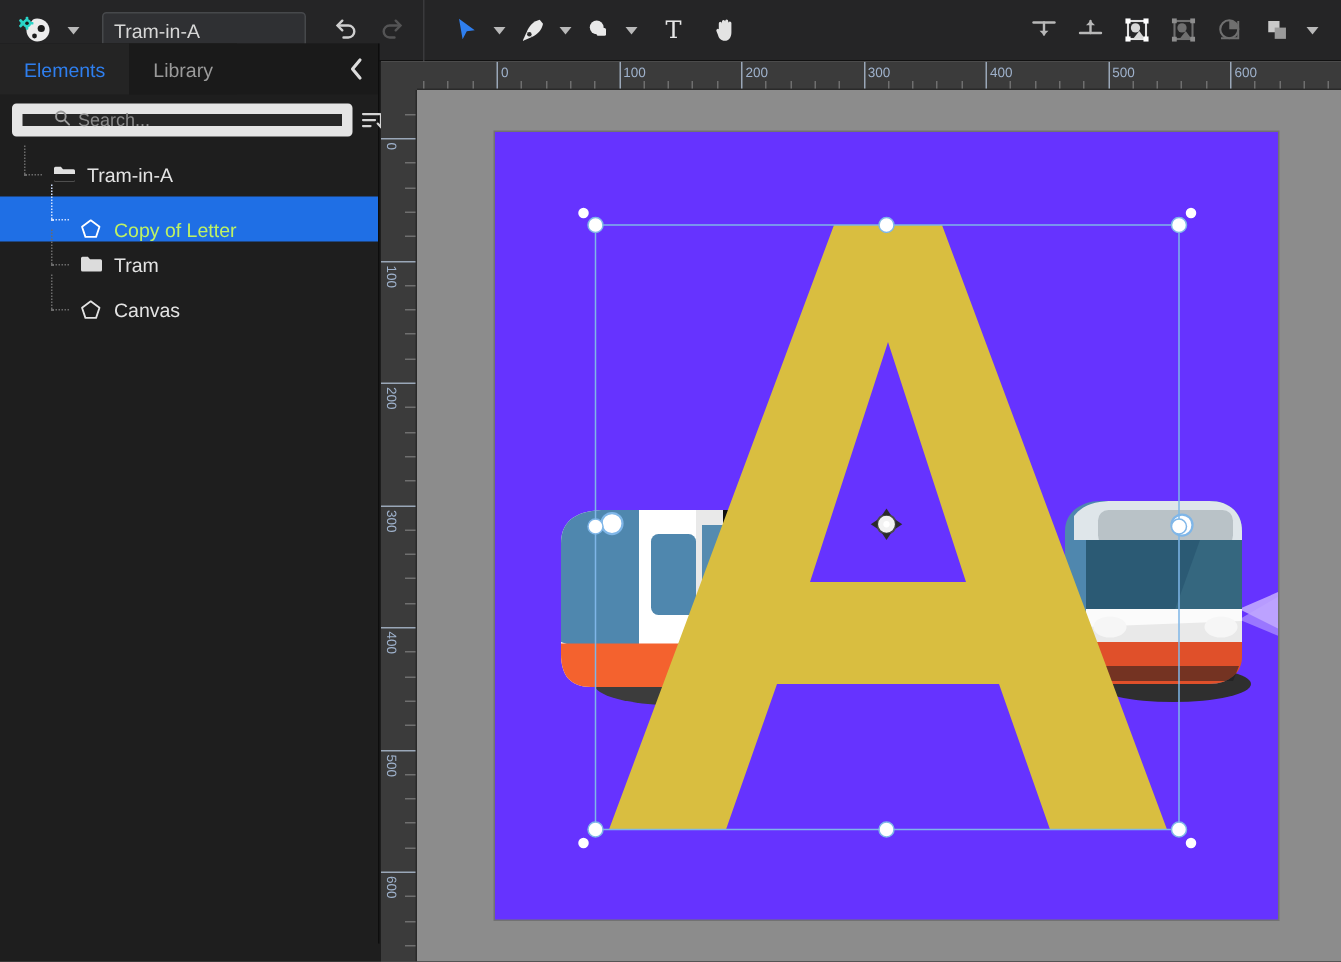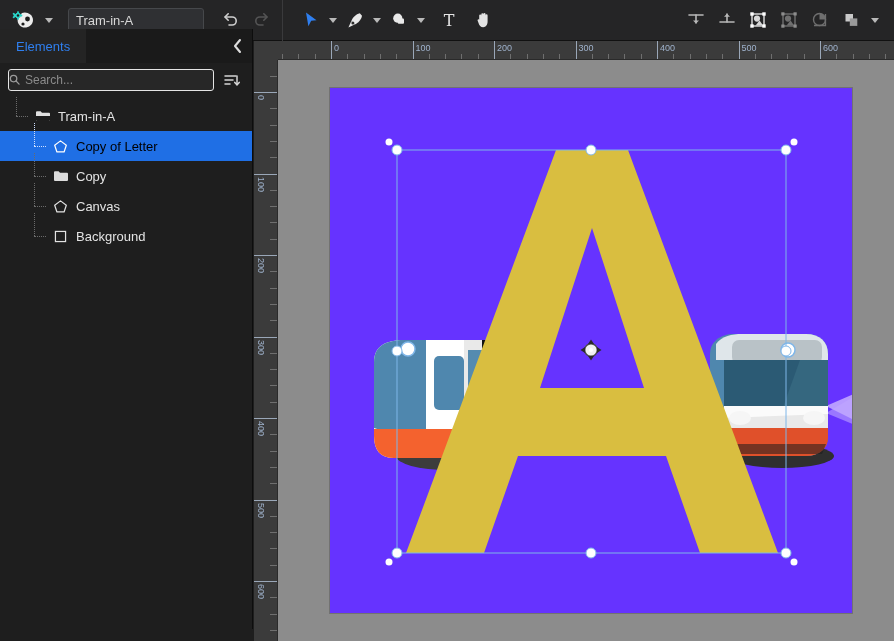--- a/index.html
+++ b/index.html
@@ -49,36 +49,36 @@
     display:flex; align-items:center; padding: 0 16px; font-size: 13px;
     color: #9a9a9a; cursor: pointer; background: #1a1a1a;
   }
   .tab.active { color: #2f7fef; background: #242424; }
   .collapse-btn {
     margin-left: auto; width: 30px; display:flex; align-items:center; justify-content:center;
     color: #d0d0d0; font-size: 15px; cursor: pointer;
   }
   .searchrow { height: 34px; display: flex; align-items: center; padding: 0 8px; gap: 6px; background:#1e1e1e;}
   .searchbox {
-    flex: 1; height: 22px; background: #272727; border: 1px solid #e5e5e5; border-radius: 3px;
-    display:flex; align-items:center; padding: 0 0; gap: 5px;
+    flex: 1; height: 22px; background: #272727; border: 7px solid #e5e5e5; border-radius: 3px;
+    display:flex; align-items:center; padding: 0 21px; gap: 5px;
   }
   .searchbox input {
     flex: 1; background: transparent; border: none; outline: none;
     color: #cfcfcf; font-size: 12px; font-family: "Liberation Sans", sans-serif;
   }
   .searchbox input::placeholder { color: #8b8b8b; }
   .sortbtn { width: 24px; height: 22px; display:flex; align-items:center; justify-content:center; cursor:pointer;}
 
   .tree { padding-top: 4px; font-size: 13px; color: #e3e3e3; }
   .node {
     position: relative; height: 30px; display: flex; align-items: center;
     cursor: pointer; white-space: nowrap;
   }
-  .node.selected { background: #1f6fe5; color: #000000; }
+  .node.selected { background: #1f6fe5; color: #bef264; align-items: flex-end; }
   .node .nlabel { margin-left: 7px; }
   .nicon { width: 17px; height: 17px; display:flex; align-items:center; justify-content:center; flex: 0 0 auto;}
   .guide { position:absolute; border-left: 1px dotted #6b6b6b; }
   .guide-h { position:absolute; border-top: 1px dotted #6b6b6b; }
 
   
   .canvas-wrap { position: absolute; left: 254px; top: 41px; width: 640px; height: 600px; background: #8c8c8c; overflow: hidden; }
   .ruler-h {
     position: absolute; left: 24px; top: 0; width: 616px; height: 19px;
     background: #3b3b3b; border-bottom: 1px solid #2a2a2a; overflow: hidden;
@@ -254,20 +254,21 @@
       <div class="caret-btn">
           <span class="caret"></span>
         </div>
     </div>
   </div>
 
   <div class="leftpanel">
 
     <div class="tabs">
       <div class="tab active">Elements</div>
+      <div class="tab">Library</div>
       <div class="collapse-btn">
         <svg width="11" height="16" viewBox="0 0 11 16" fill="none" stroke="#dcdcdc" stroke-width="2.1" stroke-linecap="round" stroke-linejoin="round">
           <path d="M8 2 L3 8 L8 14"></path>
         </svg>
       </div>
     </div>
 
     <div class="searchrow">
       <div class="searchbox">
         <span>
@@ -317,44 +318,34 @@
       </div>
 
       <div class="node" style="padding-left:52px;">
         <span class="guide-h" style="left:34px; top:15px; width:12px;"></span>
         <span class="guide" style="left:34px; top:-8px; height:23px;"></span>
         <span class="nicon">
           <svg width="16" height="14" viewBox="0 0 16 14">
             <path d="M1 3.2 a1 1 0 0 1 1 -1 h3.6 l1.4 1.6 H14 a1 1 0 0 1 1 1 V11 a1 1 0 0 1 -1 1 H2 a1 1 0 0 1 -1 -1 Z" fill="#dcdcdc"></path>
           </svg>
         </span>
-        <span class="nlabel">Copy</span>
+        <span class="nlabel">Tram</span>
       </div>
 
       <div class="node" style="padding-left:52px;">
         <span class="guide-h" style="left:34px; top:15px; width:12px;"></span>
         <span class="guide" style="left:34px; top:-8px; height:23px;"></span>
         <span class="nicon">
           <svg width="15" height="15" viewBox="0 0 16 16">
             <path d="M8 2 L14.2 6.6 L11.8 13.8 H4.2 L1.8 6.6 Z" fill="none" stroke="#e2e2e2" stroke-width="1.3" stroke-linejoin="round"></path>
           </svg>
         </span>
         <span class="nlabel">Canvas</span>
       </div>
 
-      <div class="node" style="padding-left:52px;">
-        <span class="guide-h" style="left:34px; top:15px; width:12px;"></span>
-        <span class="guide" style="left:34px; top:-8px; height:23px;"></span>
-        <span class="nicon">
-          <svg width="15" height="15" viewBox="0 0 16 16">
-            <rect x="2.6" y="2.6" width="10.8" height="10.8" fill="none" stroke="#e2e2e2" stroke-width="1.3"></rect>
-          </svg>
-        </span>
-        <span class="nlabel">Background</span>
-      </div>
 
     </div>
   </div>
 
   <div class="canvas-wrap">
 
     <div class="ruler-corner"></div>
 
     <div class="ruler-h">
       <div id="hruler-ticks">

